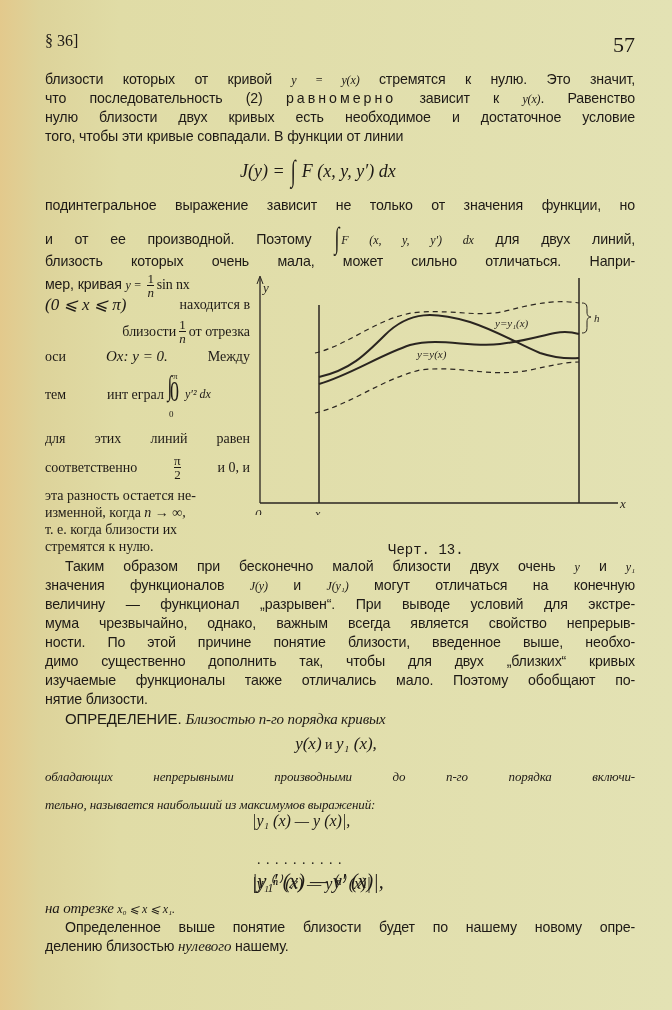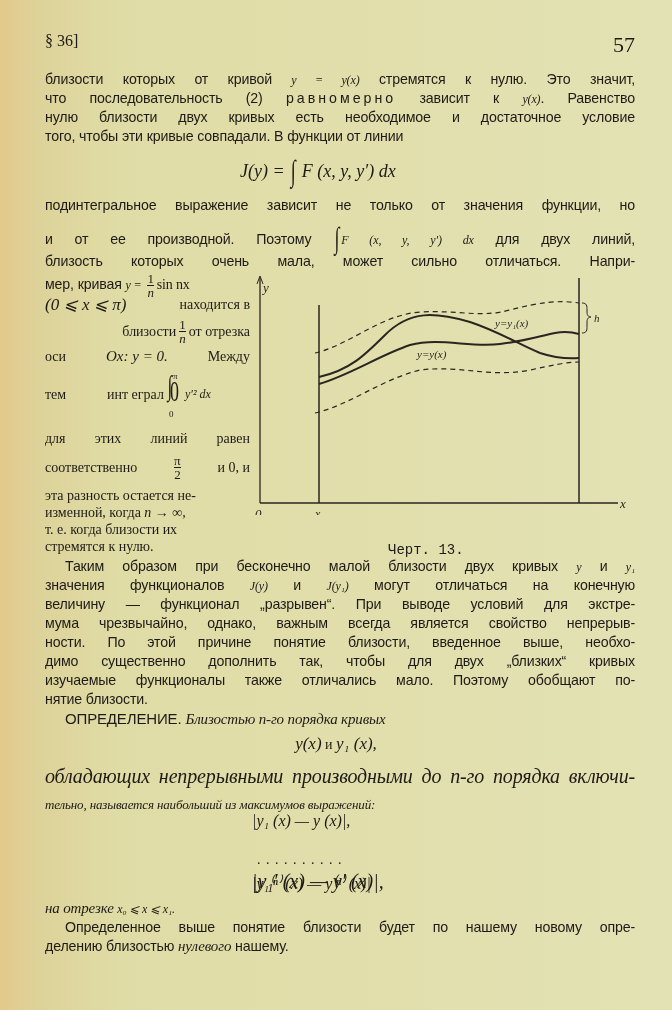--- a/index.html
+++ b/index.html
@@ -142,39 +142,39 @@
   <text x="370" y="238" font-size="13" fill="#2a2520">x</text>
   <text x="5" y="248" font-size="13" fill="#2a2520">0</text>
   <text x="65" y="248" font-size="12" fill="#2a2520">x₀</text>
   <text x="245" y="57" font-size="11" fill="#2a2520">y=y₁(x)</text>
   <text x="167" y="88" font-size="11" fill="#2a2520">y=y(x)</text>
   <text x="344" y="52" font-size="11" fill="#2a2520">h</text>
 </svg>
 <div class="caption">Черт. 13.</div>
 
 <div class="line" style="top:557px; padding-left:20px; width:570px; text-align:justify; text-align-last:justify">
-  <span>Таким образом при бесконечно малой близости двух кривых </span><span class="m">y</span><span> и </span><span class="m">y₁</span>
+  <span>Таким образом при бесконечно малой близости двух очень </span><span class="m">y</span><span> и </span><span class="m">y₁</span>
 </div>
 <div class="line just" style="top:576px">
   <span>значения функционалов </span><span class="m">J(y)</span><span> и </span><span class="m">J(y₁)</span><span> могут отличаться на конечную</span>
 </div>
 <div class="line just" style="top:595px">величину — функционал „разрывен“. При выводе условий для экстре-</div>
 <div class="line just" style="top:614px">мума чрезвычайно, однако, важным всегда является свойство непрерыв-</div>
 <div class="line just" style="top:633px">ности. По этой причине понятие близости, введенное выше, необхо-</div>
 <div class="line just" style="top:652px">димо существенно дополнить так, чтобы для двух „близких“ кривых</div>
 <div class="line just" style="top:671px">изучаемые функционалы также отличались мало. Поэтому обобщают по-</div>
 <div class="line" style="top:690px">нятие близости.</div>
 
 <div class="line" style="top:709px; padding-left:20px; font-size:15px">
   <span>ОПРЕДЕЛЕНИЕ.</span> <span class="it">Близостью n-го порядка кривых</span>
 </div>
 <div class="center" style="top:734px; font-family:'Liberation Serif', serif; font-style:italic; font-size:17px">
   <span>y(x)</span><span style="font-style:normal; font-size:14px"> и </span><span>y₁ (x),</span>
 </div>
-<div class="line just it" style="top:767px; font-size:20px">обладающих непрерывными производными до n-го порядка включи-</div>
+<div class="line just it" style="top:767px; font-size:13px">обладающих непрерывными производными до n-го порядка включи-</div>
 <div class="line it" style="top:795px; font-size:13px">тельно, называется наибольший из максимумов выражений:</div>
 
 <div class="formula" style="left:252px; top:812px; font-size:16px">|y₁ (x) — y (x)|,</div>
 <div class="formula" style="left:252px; top:870px; font-size:20px">|y₁′ (x) — y′ (x)|,</div>
 <div class="formula" style="left:257px; top:852px; font-size:14px; font-style:normal; letter-spacing:1px">. . . . . . . . . .</div>
 <div class="formula" style="left:252px; top:872px; font-size:16px">|y₁⁽ⁿ⁾ (x) — y⁽ⁿ⁾ (x)|</div>
 
 <div class="line" style="top:899px">
   <span class="it">на отрезке </span><span class="m">x₀ ⩽ x ⩽ x₁.</span>
 </div>

